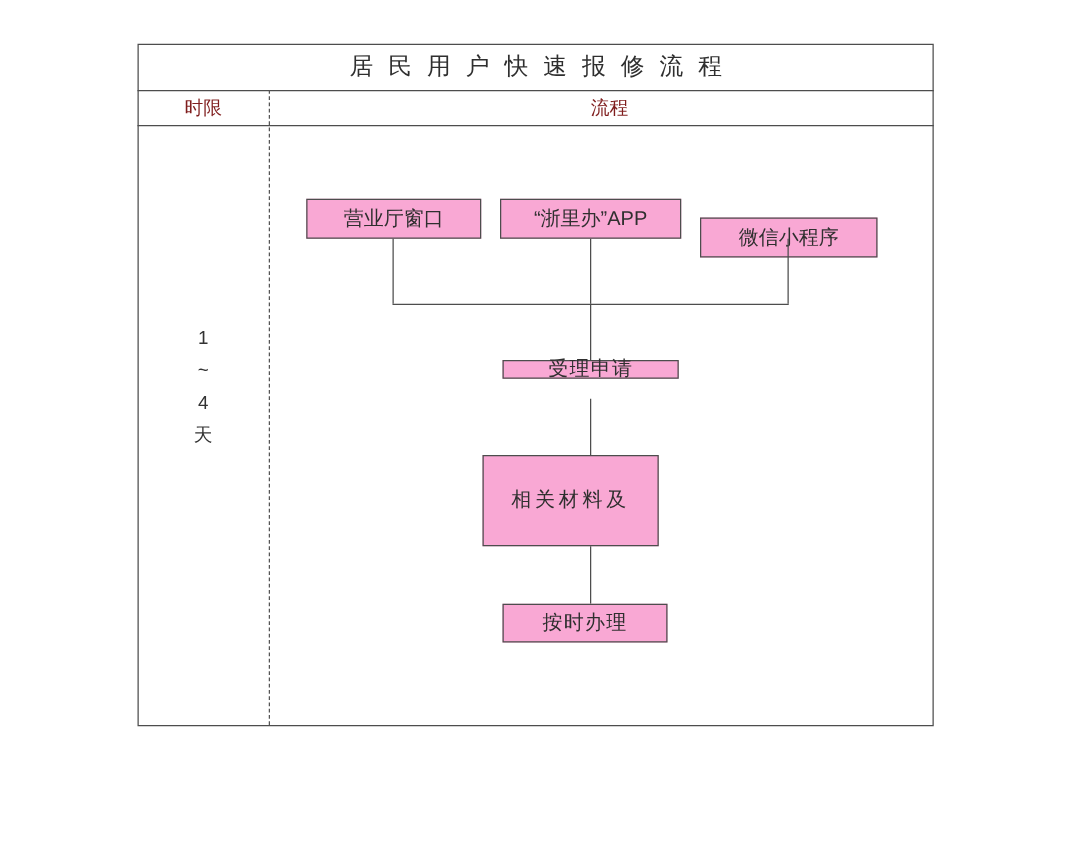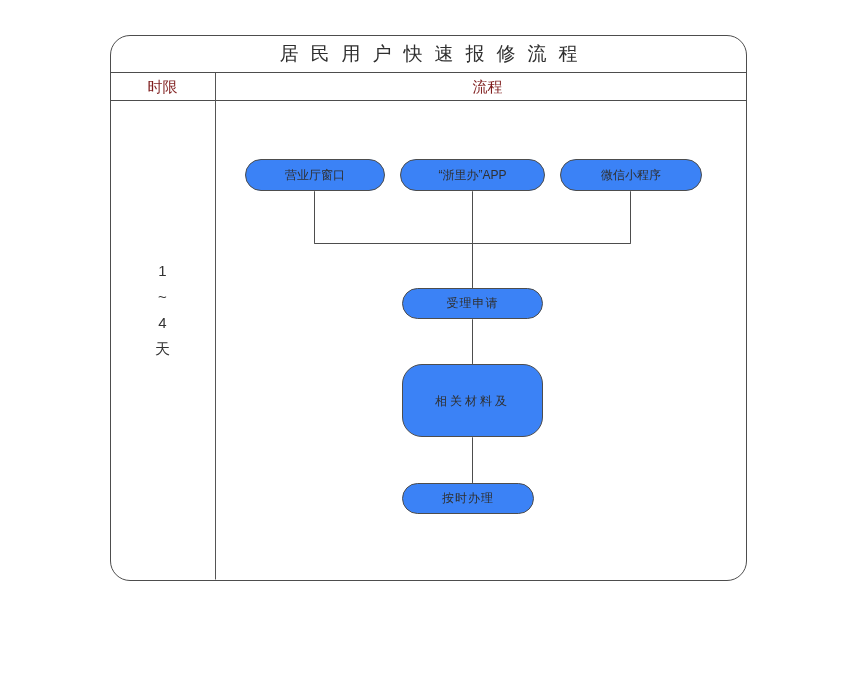--- a/index.html
+++ b/index.html
@@ -1,15 +1,15 @@
 <!DOCTYPE html>
 <html><head>
 <meta charset="utf-8">
 <style>
-  * { margin: 0; padding: 0; box-sizing: border-box; border-radius: 20px; }
+  * { margin: 0; padding: 0; box-sizing: border-box; }
   html, body { background: #ffffff; }
   body { font-family: "Liberation Sans", "DejaVu Sans", sans-serif; color: #333; }
   .page {
     position: relative;
     width: 858px;
     height: 686px;
     background: #ffffff;
     overflow: hidden;
   }
   .frame {
@@ -70,34 +70,34 @@
     color: #333;
   }
   .time-limit span {
     display: block;
     line-height: 26px;
     text-align: center;
   }
   .node {
     position: absolute;
     border: 1px solid #4d4d4d;
-    background: #3b82f6;
+    background: #f9a8d4;
     display: flex;
     align-items: center;
     justify-content: center;
-    font-size: 12px;
+    font-size: 16px;
     color: #2f2f2f;
     white-space: nowrap;
   }
   .entry-1 { left: 245px; top: 159px; width: 140px; height: 32px; }
   .entry-2 { left: 400px; top: 159px; width: 145px; height: 32px; }
-  .entry-3 { left: 560px; top: 159px; width: 142px; height: 32px; }
-  .step-accept { left: 402px; top: 288px; width: 141px; height: 31px; letter-spacing: 1px; }
+  .entry-3 { left: 560px; top: 174px; width: 142px; height: 32px; }
+  .step-accept { left: 402px; top: 288px; width: 141px; height: 15px; letter-spacing: 1px; }
   .step-review {
-    left: 402px; top: 364px; width: 141px; height: 73px;
+    left: 386px; top: 364px; width: 141px; height: 73px;
     flex-direction: column;
     justify-content: center;
     letter-spacing: 3px;
   }
   .step-review span { line-height: 26px; text-align: center; display: block; }
   .step-handle { left: 402px; top: 483px; width: 132px; height: 31px; letter-spacing: 1px; }
   .v-entry-1 { left: 314px; top: 191px; height: 52px; }
   .v-entry-2 { left: 472px; top: 191px; height: 52px; }
   .v-entry-3 { left: 630px; top: 191px; height: 52px; }
   .h-merge   { left: 314px; top: 243px; width: 317px; }

